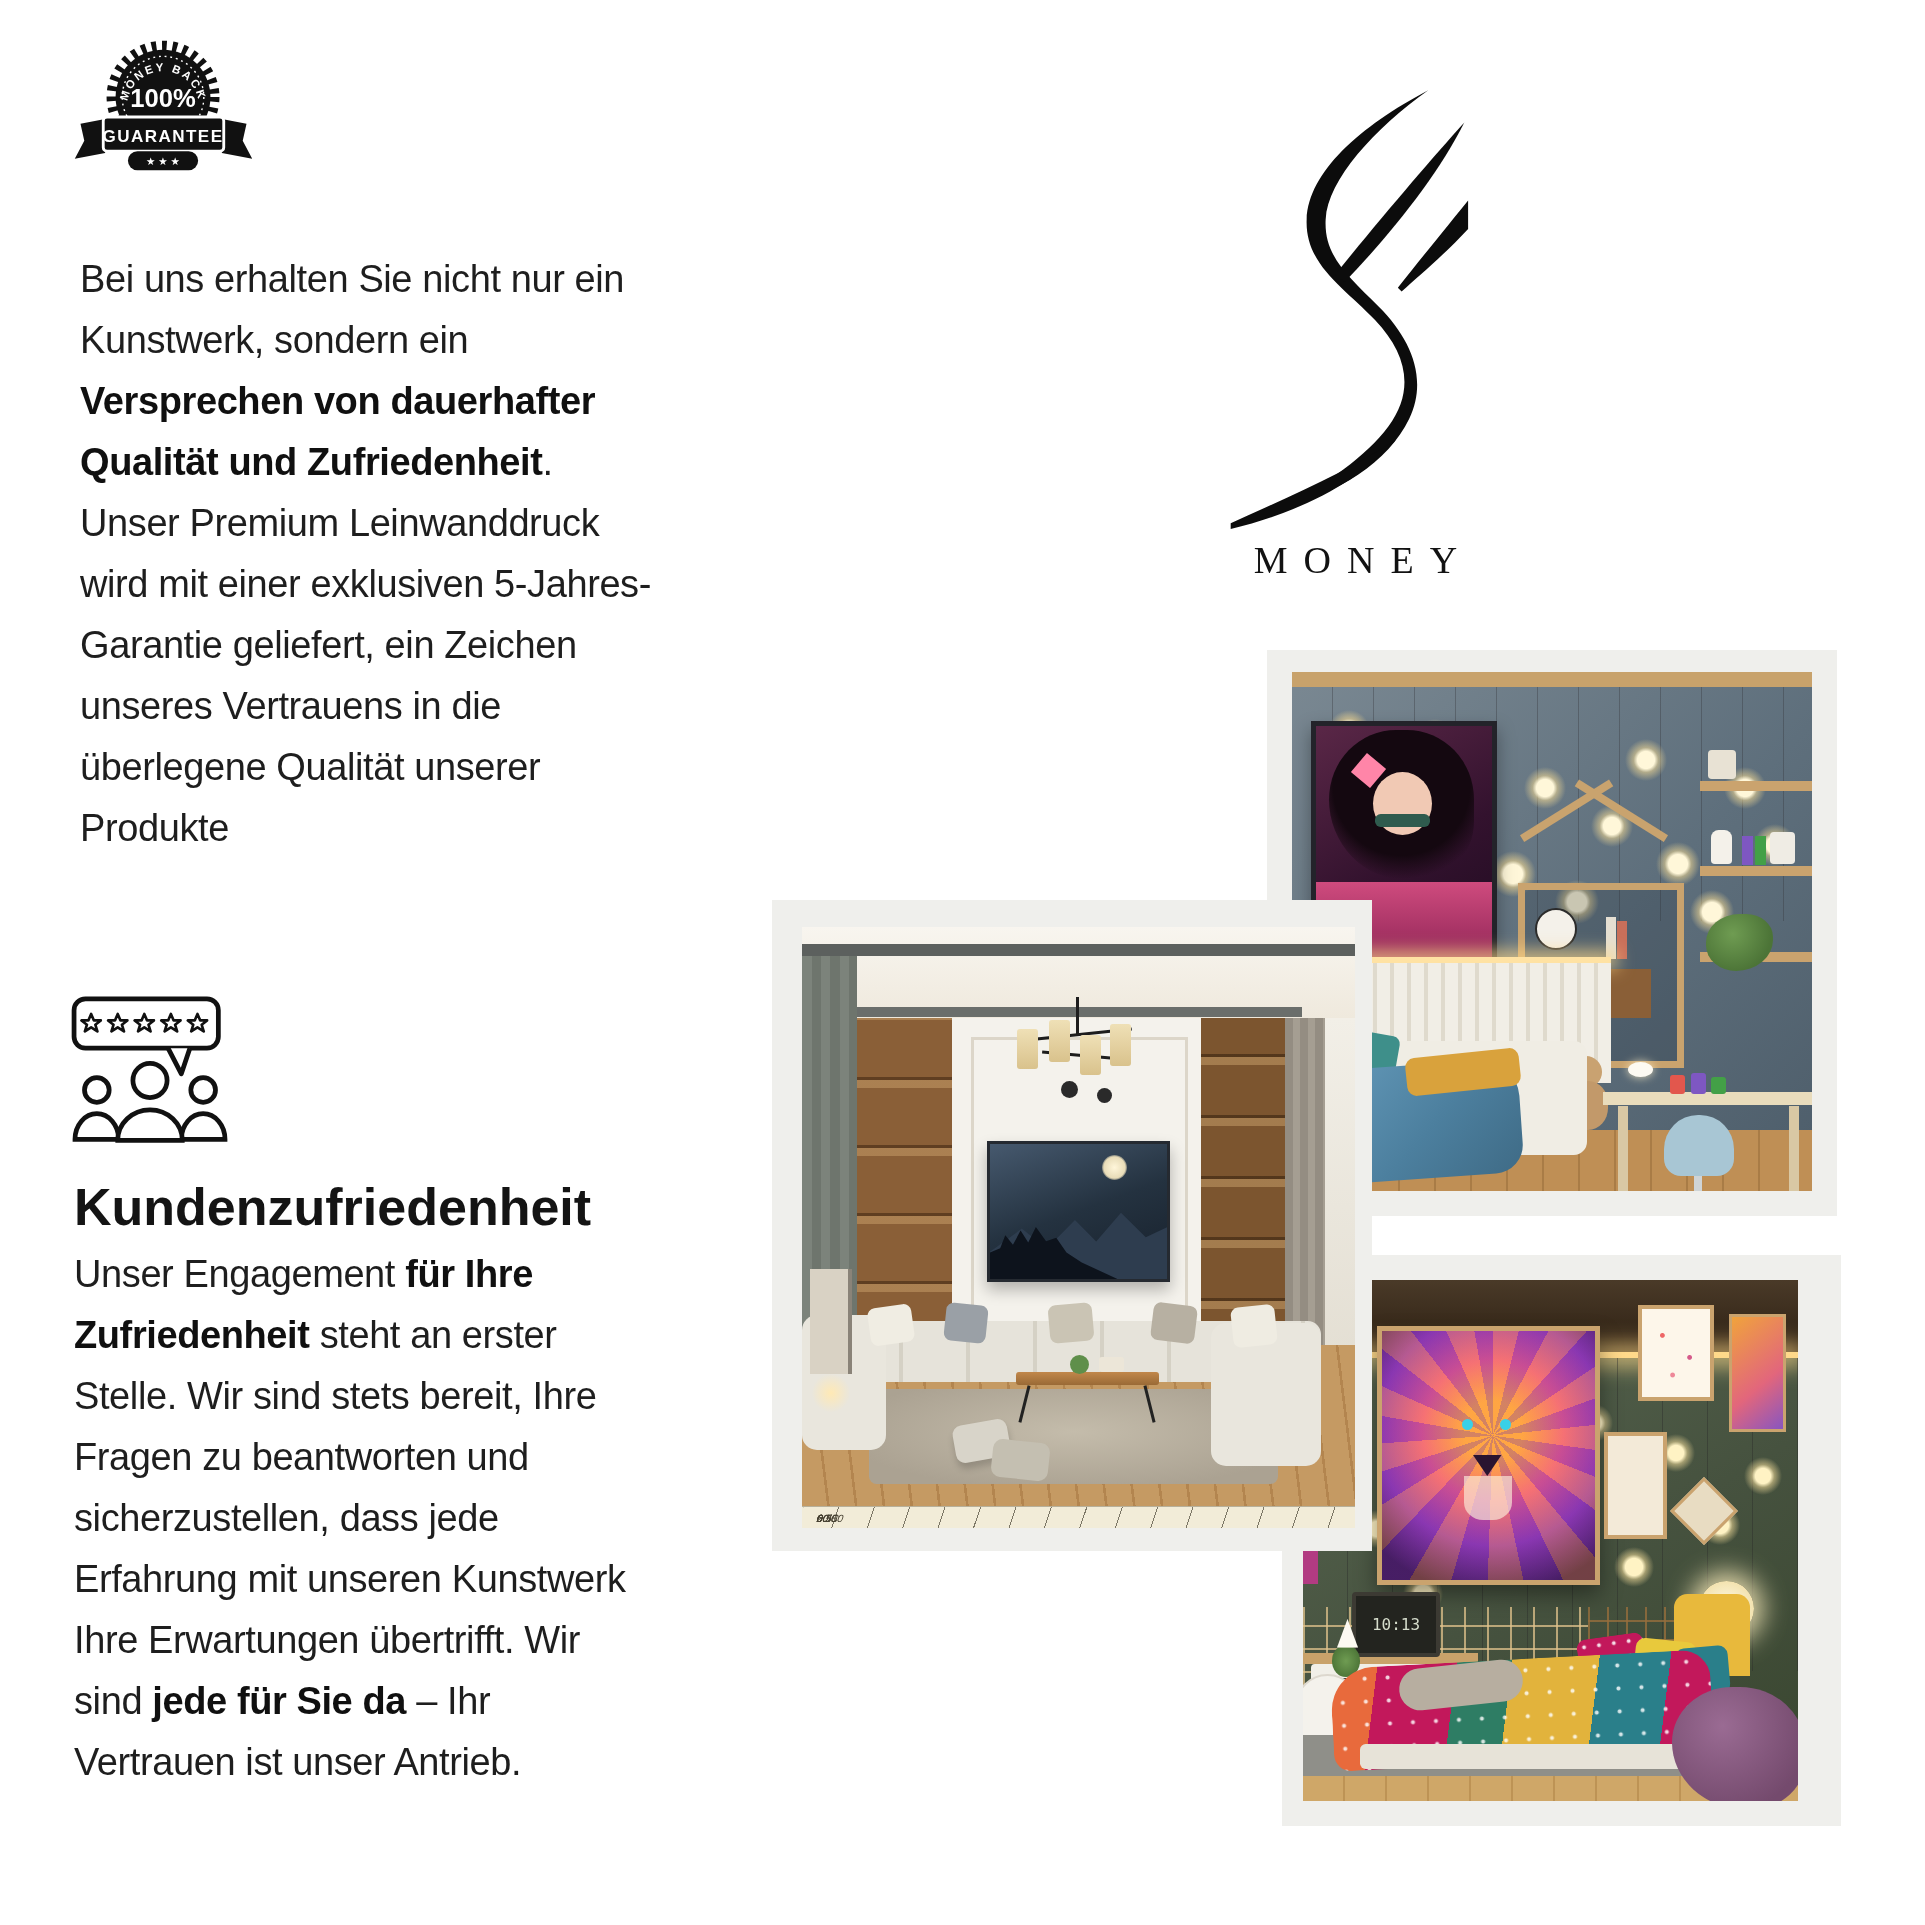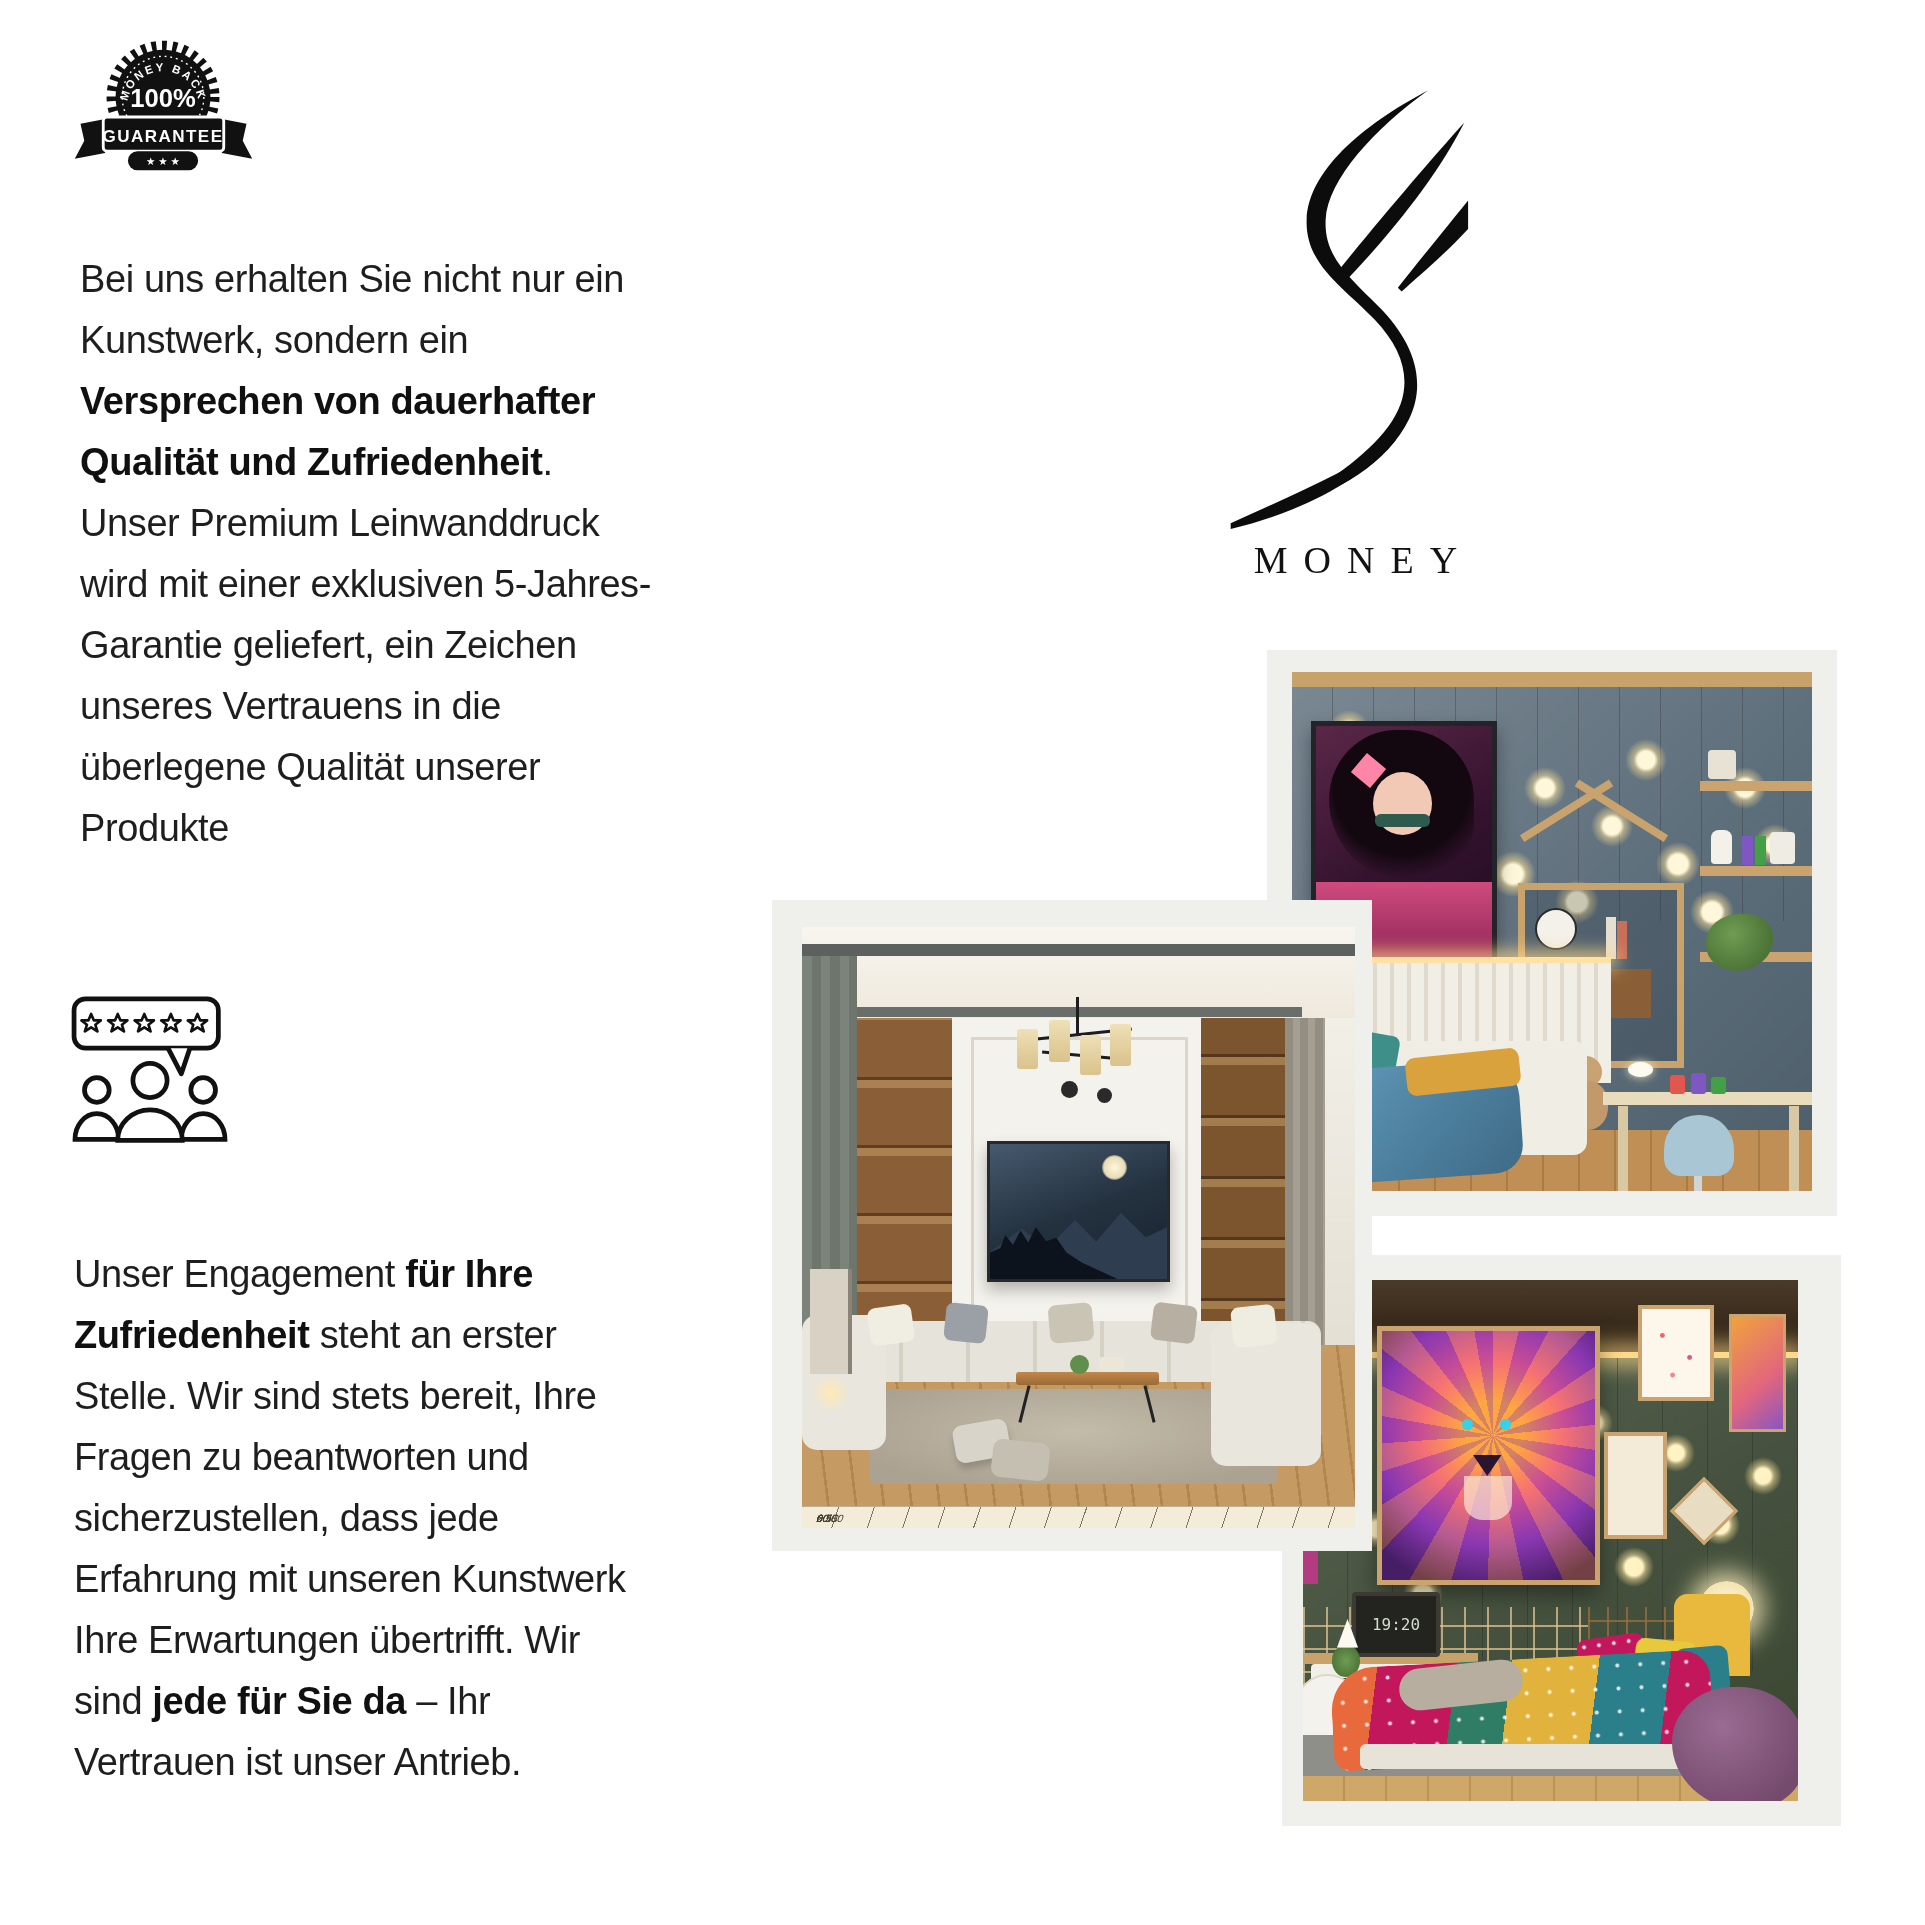--- a/index.html
+++ b/index.html
@@ -55,20 +55,21 @@
     <use href="#st" x="94" y="18" width="24" height="24"></use>
     <use href="#st" x="122" y="18" width="24" height="24"></use>
     <circle cx="28" cy="100" r="13" fill="#fff" stroke="#111" stroke-width="5"></circle>
     <path d="M5,152 a23,27 0 0 1 46,0 Z" fill="#fff" stroke="#111" stroke-width="5"></path>
     <circle cx="140" cy="100" r="13" fill="#fff" stroke="#111" stroke-width="5"></circle>
     <path d="M117,152 a23,27 0 0 1 46,0 Z" fill="#fff" stroke="#111" stroke-width="5"></path>
     <circle cx="84" cy="90" r="18" fill="#fff" stroke="#111" stroke-width="5"></circle>
     <path d="M50,153 a34,32 0 0 1 68,0 Z" fill="#fff" stroke="#111" stroke-width="5"></path>
   </svg>
 
+  <div class="h1" style="left:74px;top:1177px">Kundenzufriedenheit</div>
   <div class="para" style="left:74px;top:1244px">
     <span>Unser Engagement </span><span class="b">für Ihre Zufriedenheit</span><span> steht an erster Stelle. Wir sind stets bereit, Ihre Fragen zu beantworten und sicherzustellen, dass jede Erfahrung mit unseren Kunstwerk Ihre Erwartungen übertrifft. Wir sind </span><span class="b">jede für Sie da</span><span> – Ihr Vertrauen ist unser Antrieb.</span>
   </div>
 
   <svg class="abs" style="left:1225px;top:84px" width="245" height="455" viewBox="0 0 258 478">
     <path fill="#0c0c0c" d="M214,6 C142,44 88,92 86,142 C84,190 126,214 158,248 C192,284 200,322 172,360
          C148,392 108,420 60,444 C118,432 172,398 194,352 C214,310 196,268 162,234
          C128,200 104,180 106,142 C108,100 158,46 214,6 Z"></path>
     <path fill="#0c0c0c" d="M116,200 C168,136 216,80 252,40 C224,96 174,158 126,208 Z"></path>
     <path fill="#0c0c0c" d="M182,214 C212,176 240,142 256,122 L256,152 C234,176 206,200 186,218 Z"></path>
@@ -187,21 +188,21 @@
         repeating-linear-gradient(0deg,rgba(150,110,60,.8) 0 1.9px,transparent 1.9px 19px),
         repeating-linear-gradient(90deg,rgba(150,110,60,.8) 0 1.9px,transparent 1.9px 19px)"></div>
     <div style="left:371px;top:314px;width:76px;height:82px;border-radius:13.3px 13.3px 0 0;background:#e8b93c"></div>
     <div style="left:0;top:373px;width:175px;height:80px">
       <div style="left:0;top:0;width:100%;height:11.4px;background:#c9a26a"></div>
       <div style="left:7.6px;top:11.4px;width:152px;height:38px;background:#f1efe8;border-radius:3.8px"></div>
       <div style="left:25px;top:25px;width:42px;height:7.6px;background:#3a3a36;border-radius:3.8px"></div>
       <div style="left:91px;top:25px;width:42px;height:7.6px;background:#3a3a36;border-radius:3.8px"></div>
     </div>
     <div style="left:49px;top:312px;width:80px;height:57px;background:#23241f;border:4.8px solid #3c3a33;border-radius:3.8px;display:flex;align-items:center;justify-content:center">
-      <span style="position:static;font-size:16px;color:#d5dccb;font-family:'DejaVu Sans Mono',monospace">19:20</span>
+      <span style="position:static;font-size:16px;color:#d5dccb;font-family:'DejaVu Sans Mono',monospace">10:13</span>
     </div>
     <div style="left:-7.6px;top:394px;width:61px;height:61px;border-radius:50% 50% 20% 20%;background:#f4f2ec;border:2.9px solid #ddd8ce"></div>
     <div style="left:28.5px;top:365px;width:28.5px;height:32px;border-radius:50%;background:radial-gradient(#6f9c52,#4c7437 75%)"></div>
     <div style="left:34px;top:339px;width:21px;height:28.5px;background:#fdfaf2;clip-path:polygon(0 100%,50% 0,100% 100%);box-shadow:0 0 11.4px rgba(255,244,210,.9)"></div>
     <div style="left:0;top:455px;width:100%;height:44px;background:#8f8f89"></div>
     <div style="left:0;bottom:0;width:100%;height:25px;background:repeating-linear-gradient(90deg,#cfa768 0 40px,#bd9355 40px 42px)"></div>
     <div style="left:28.5px;top:350px;width:399px;height:143px">
       <div style="left:247px;top:5.7px;width:67px;height:53px;background:#c2185b;border-radius:9.5px;transform:rotate(-8deg);background-image:radial-gradient(circle,rgba(255,255,255,.85) 1.4px,transparent 2.4px);background-size:15px 15px"></div>
       <div style="left:302px;top:9.5px;width:61px;height:51px;background:#e8c93c;border-radius:9.5px;transform:rotate(6deg)"></div>
       <div style="left:344px;top:17px;width:53px;height:48px;background:#2a7f8a;border-radius:9.5px;transform:rotate(-5deg)"></div>

